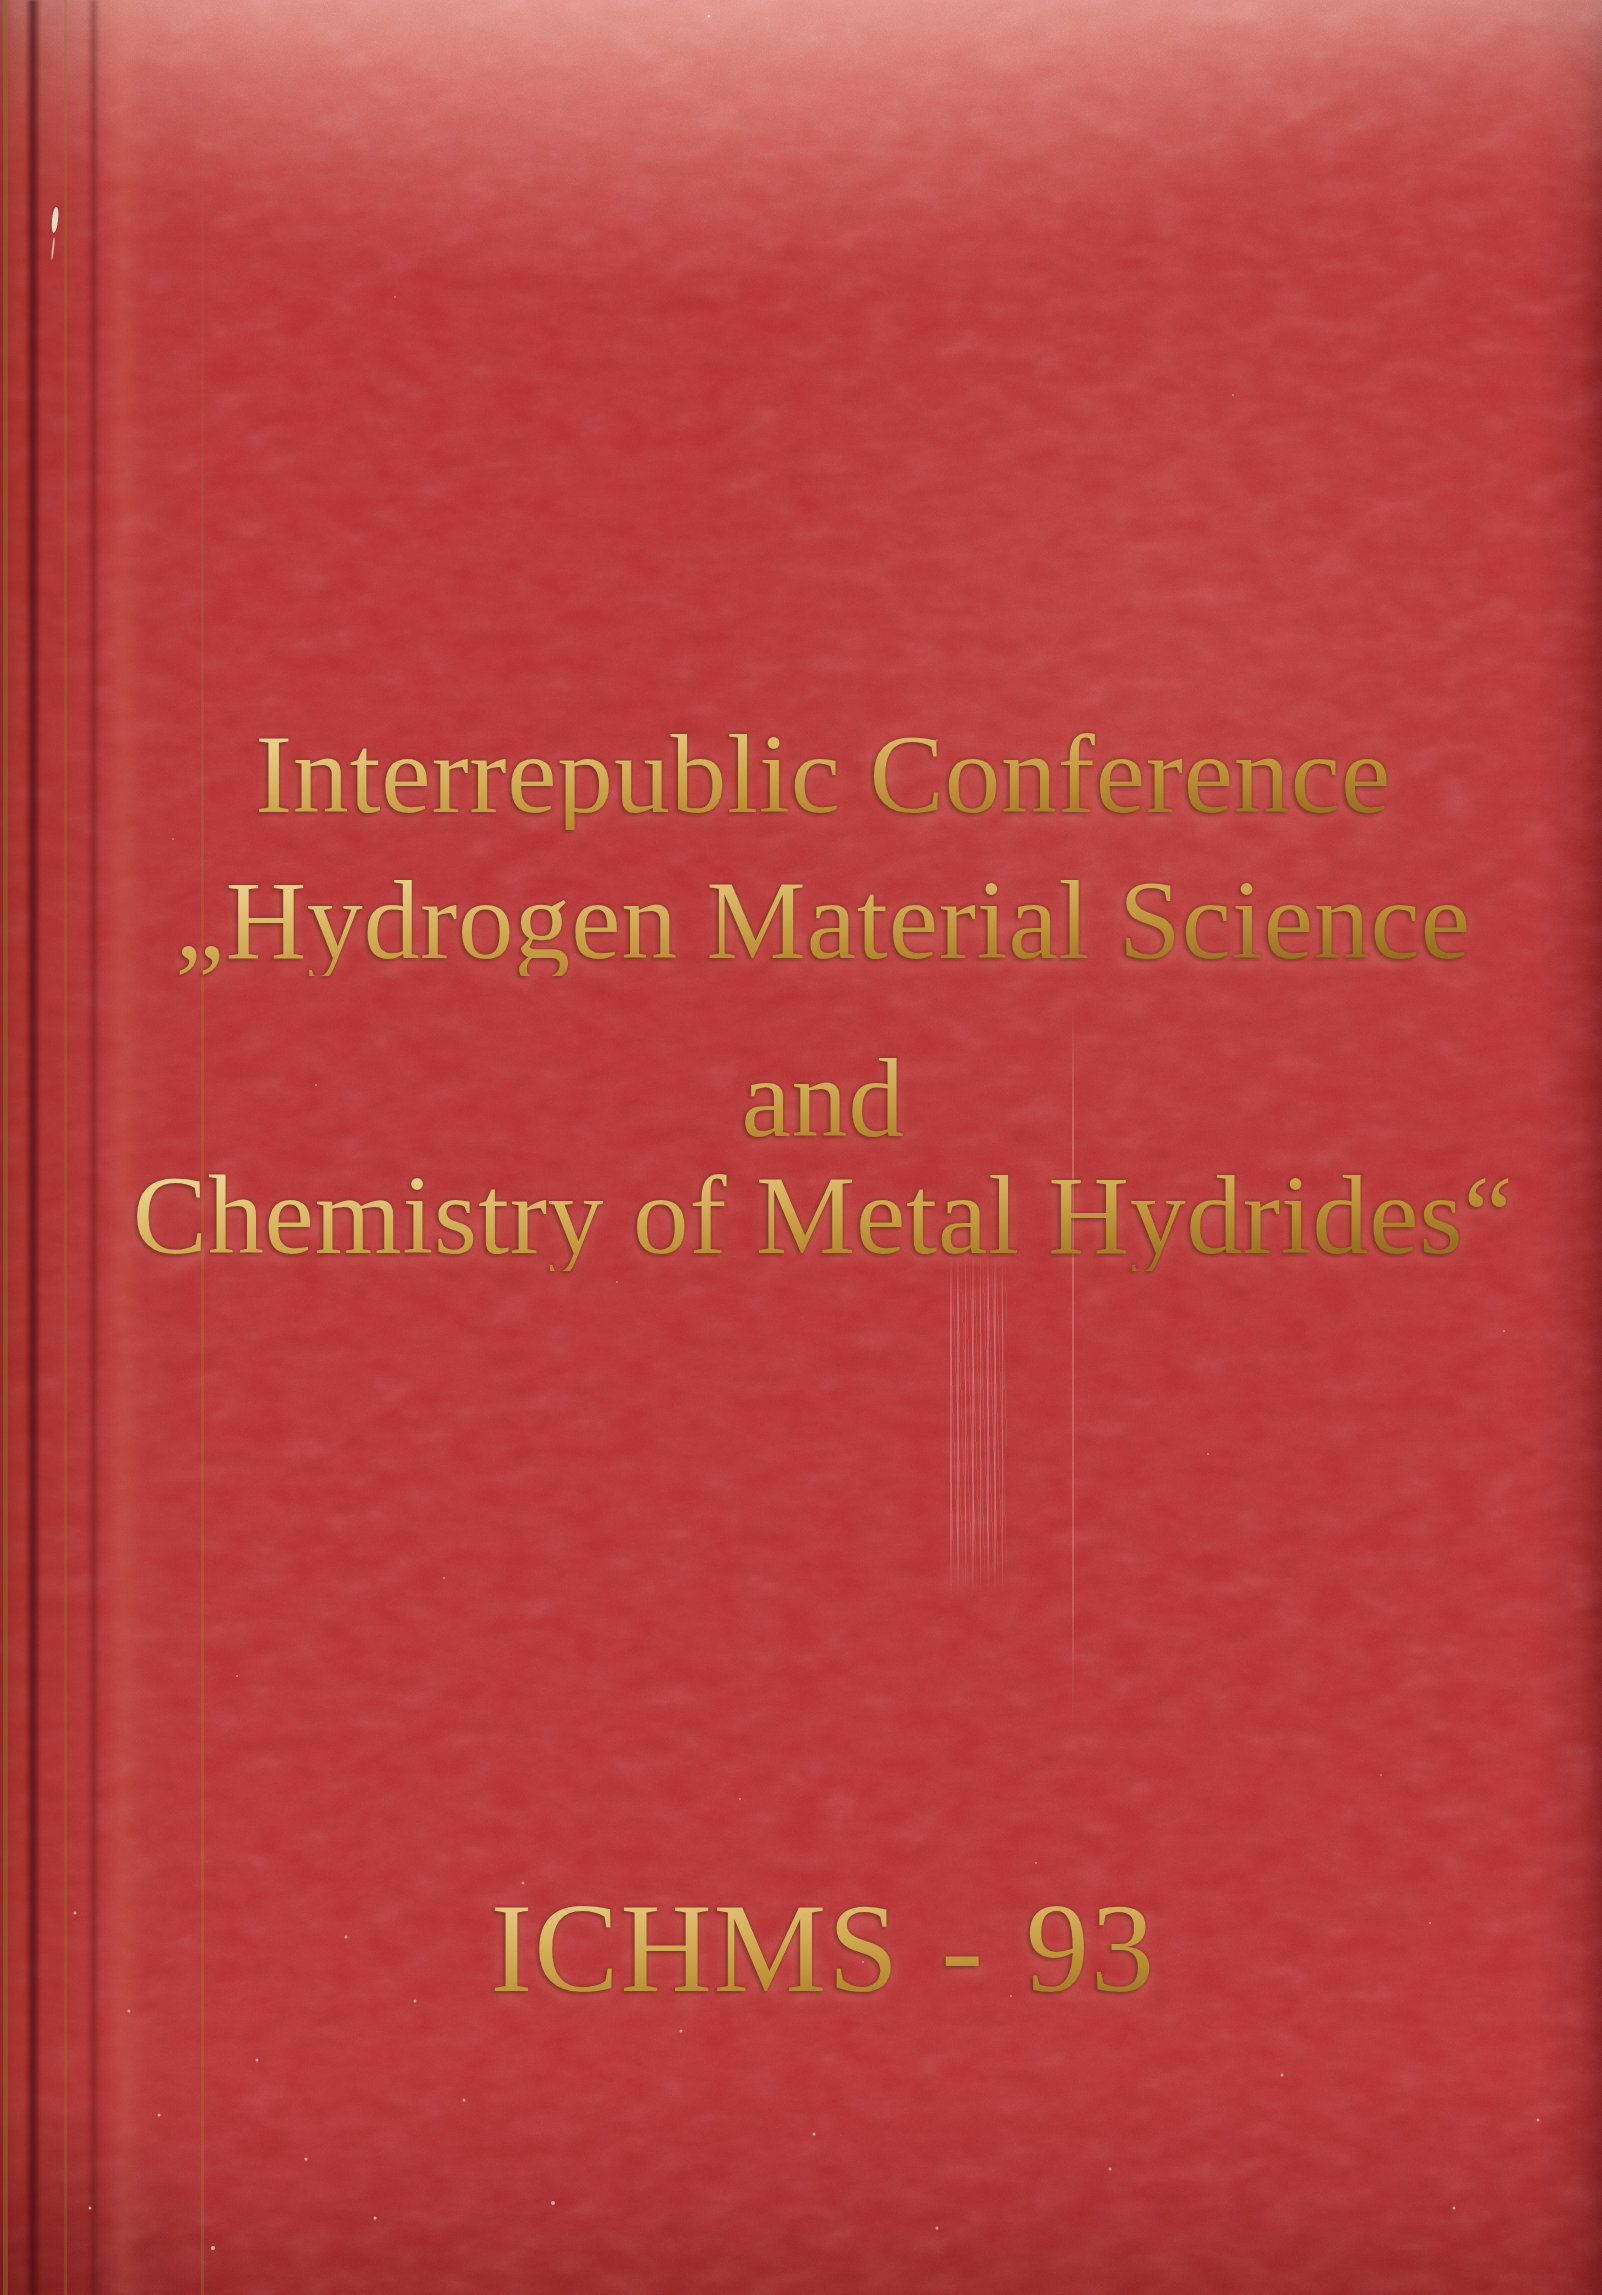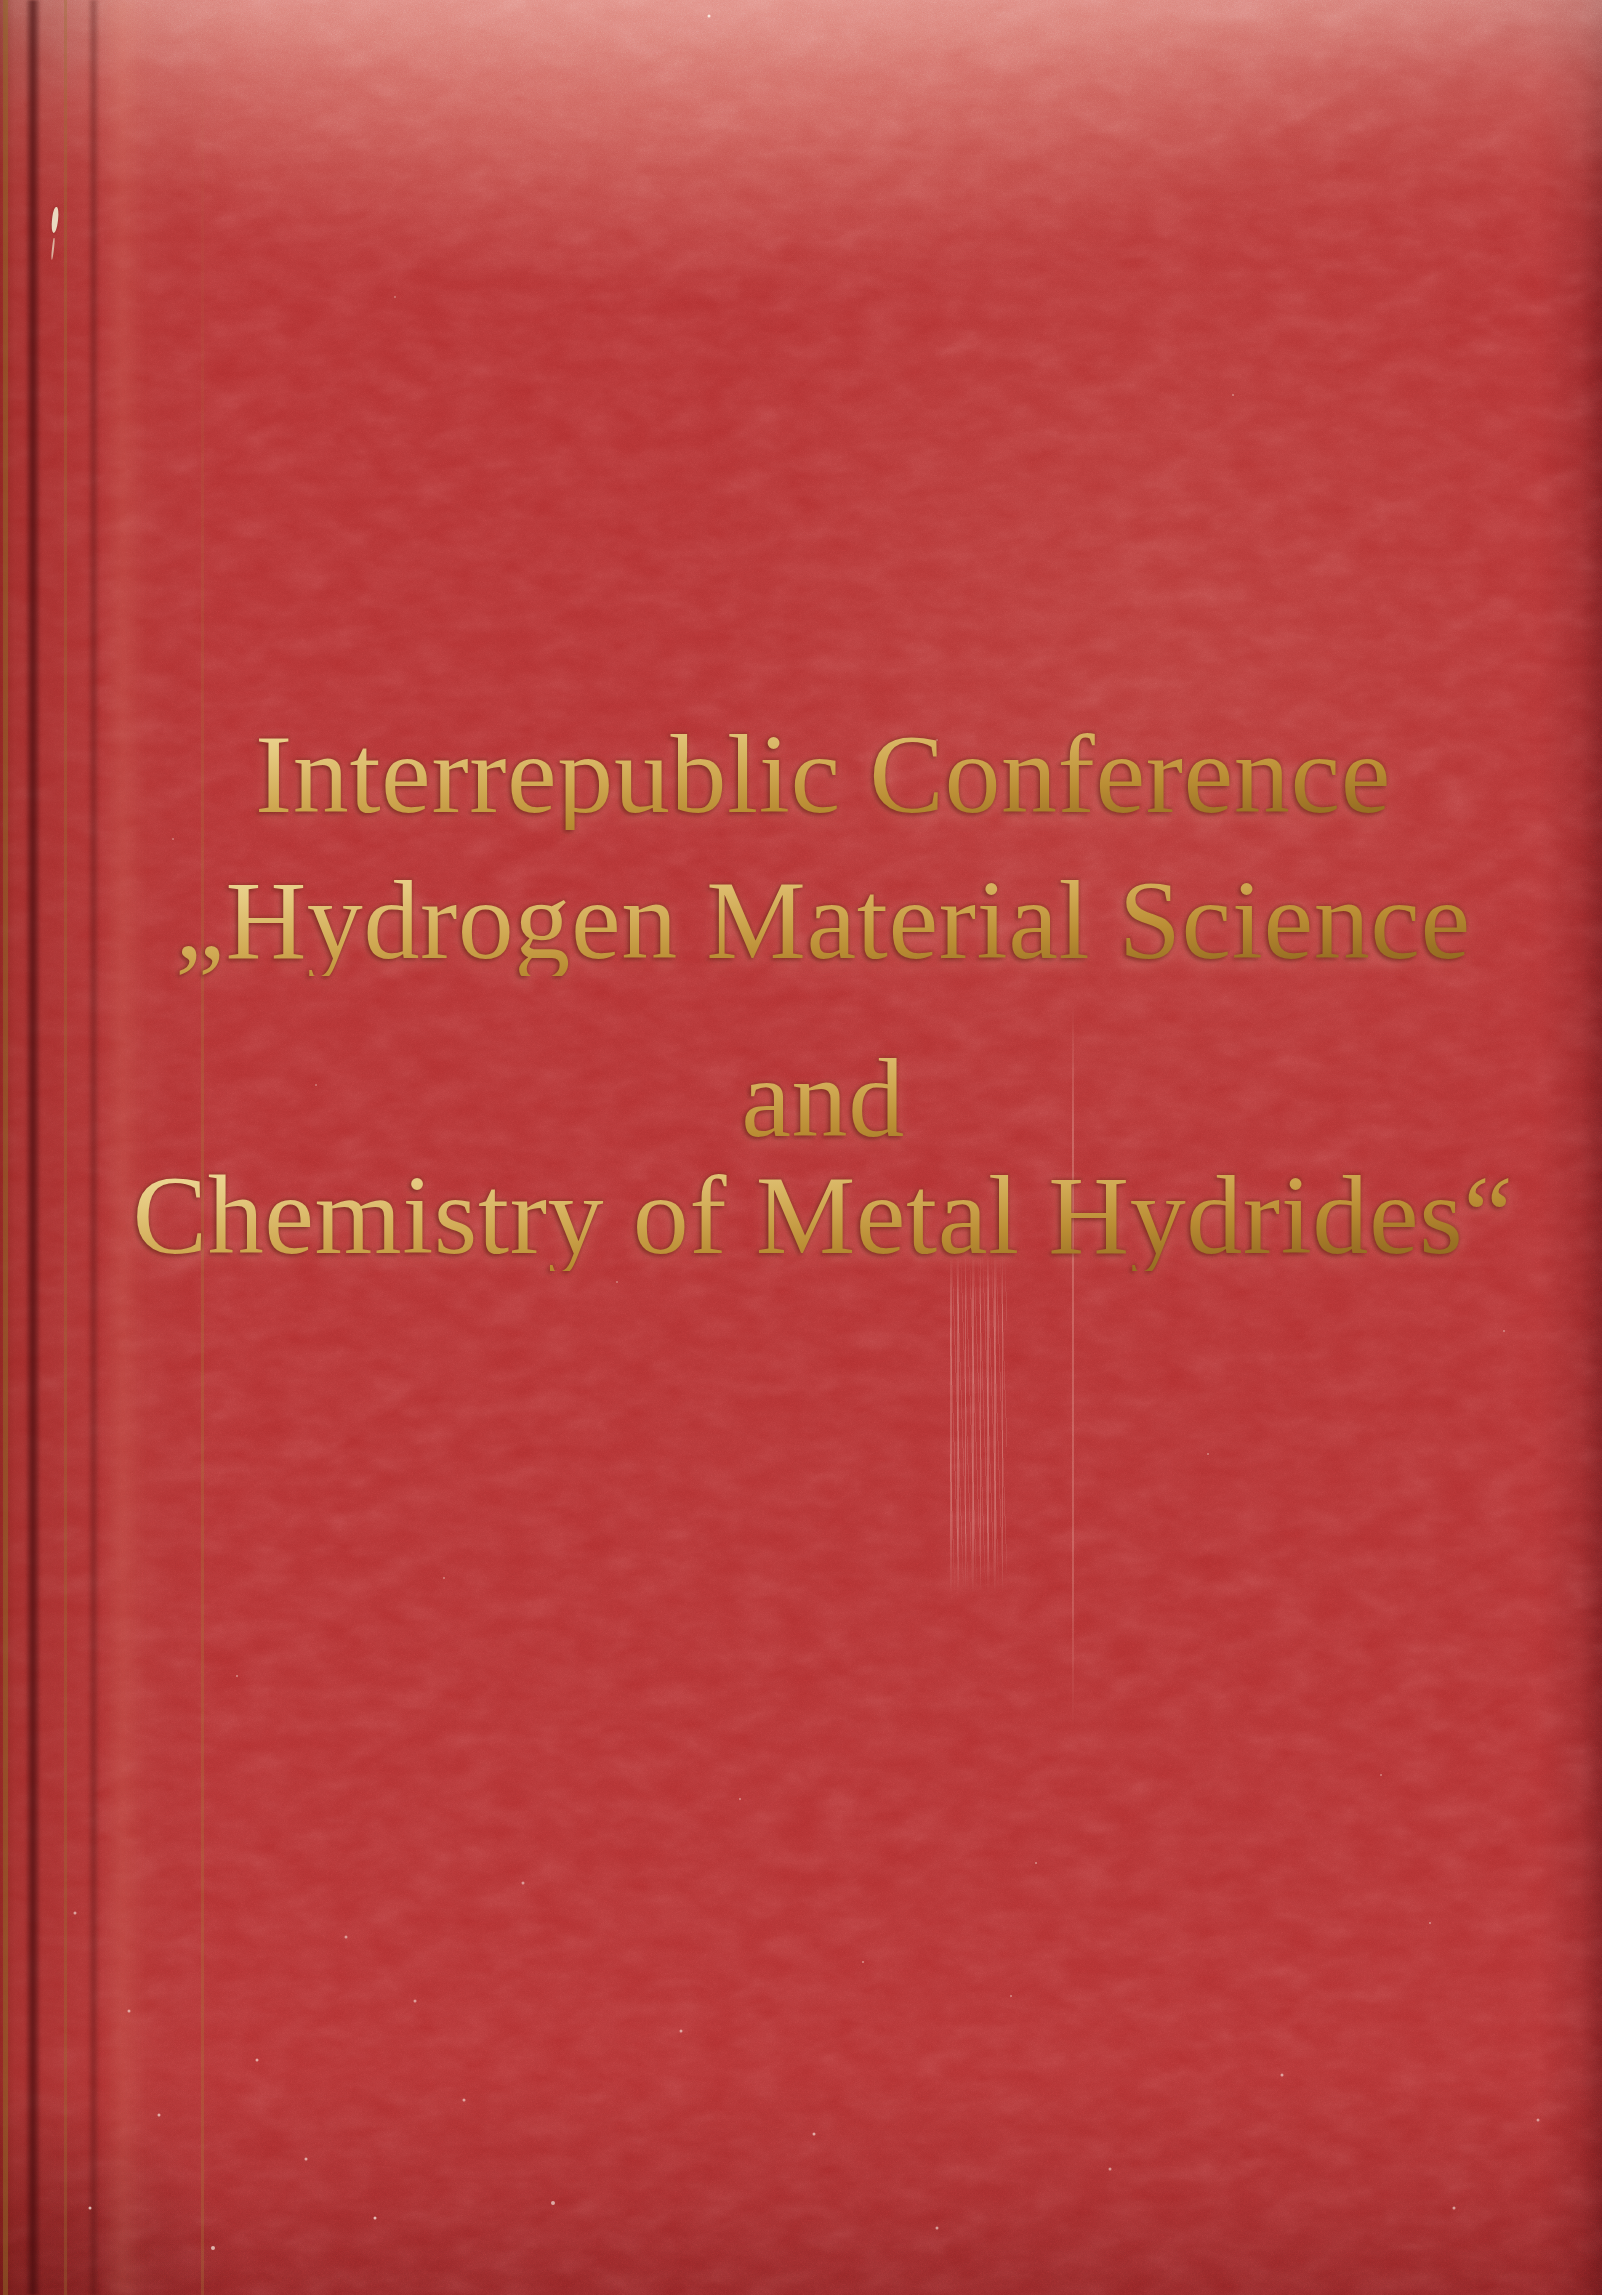--- a/index.html
+++ b/index.html
@@ -151,15 +151,16 @@
   <div class="white-fleck"></div>
   <div class="scuff"></div>
   <div class="crease-line"></div>
   <div class="dust"></div>
   <div class="dust2"></div>
 
   <div class="gold line3">„Hydrogen Material Science</div>
   <div class="gold line2">Interrepublic Conference</div>
   <div class="gold line4">and</div>
   <div class="gold line5">Chemistry of Metal Hydrides“</div>
+  <div class="gold line6">ICHMS - 93</div>
 
 </div>
 
 
 </body></html>

